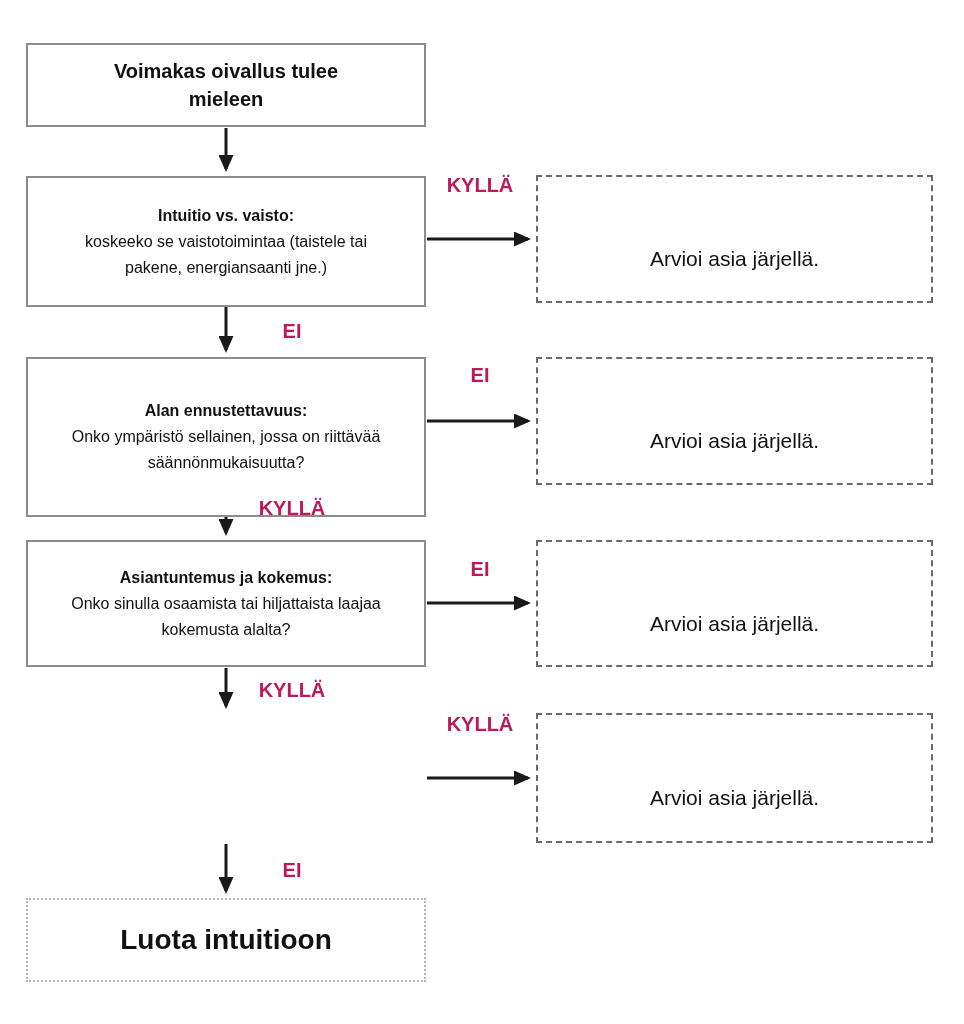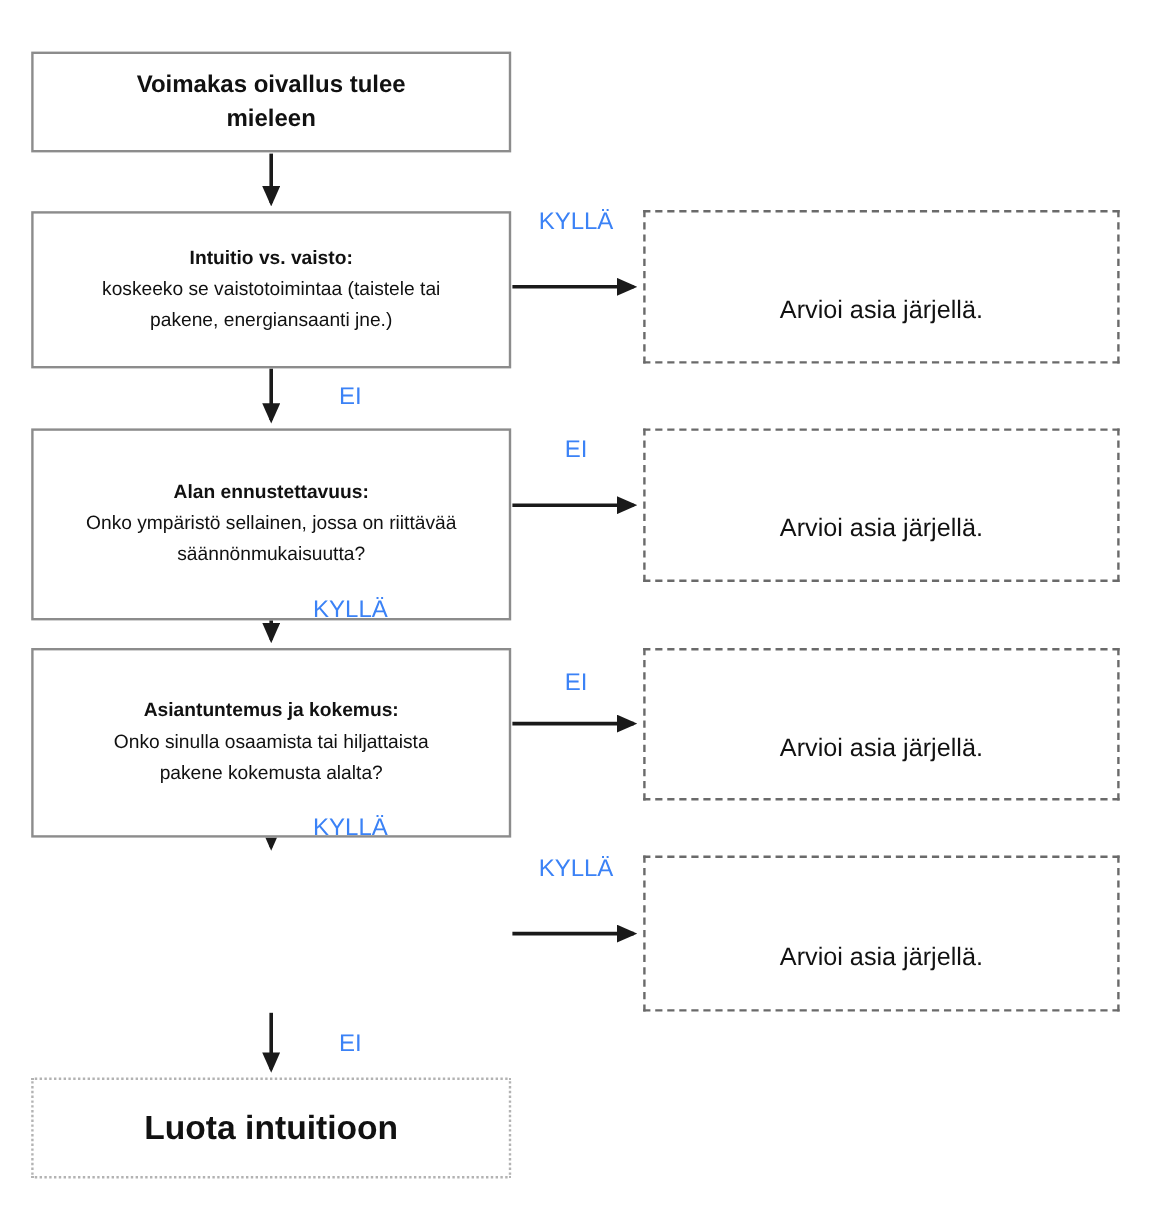--- a/index.html
+++ b/index.html
@@ -53,24 +53,24 @@
     margin-top: 40px;
   }
   .end-text {
     font-size: 28px;
     font-weight: 700;
   }
   .flow-label {
     position: absolute;
     font-size: 20px;
     line-height: 24px;
-    font-weight: 400;
+    font-weight: 700;
     width: 110px;
     text-align: center;
-    color: #3b82f6;
+    color: #be185d;
   }
   .down-label { left: 237px; }
   .side-label { left: 425px; }
 
   #arrow-layer {
     position: absolute;
     left: 0; top: 0;
     width: 964px; height: 1024px;
     pointer-events: none;
   }
@@ -108,23 +108,23 @@
 
   <div class="box left-col solid" style="top:43px;height:84px">
     <div class="start-text">Voimakas oivallus tulee mieleen</div>
   </div>
 
   <div class="box left-col solid" style="top:357px;height:160px">
     <div class="box-title">Alan ennustettavuus:</div>
     <div class="box-body">Onko ympäristö sellainen, jossa on riittävää säännönmukaisuutta?</div>
   </div>
 
-  <div class="box left-col solid" style="top:540px;height:158px">
+  <div class="box left-col solid" style="top:540px;height:127px">
     <div class="box-title">Asiantuntemus ja kokemus:</div>
-    <div class="box-body">Onko sinulla osaamista tai hiljattaista pakene kokemusta alalta?</div>
+    <div class="box-body">Onko sinulla osaamista tai hiljattaista laajaa kokemusta alalta?</div>
   </div>
 
 
   <div class="box left-col dotted" style="top:898px;height:84px">
     <div class="end-text">Luota intuitioon</div>
   </div>
 
   <div class="box dashed" style="top:175px;height:128px">
     <div class="outcome-text">Arvioi asia järjellä.</div>
   </div>

